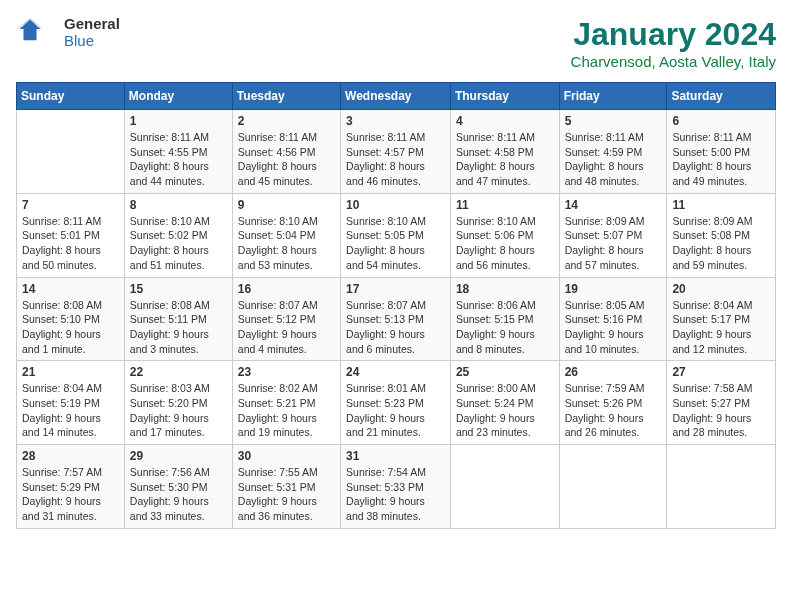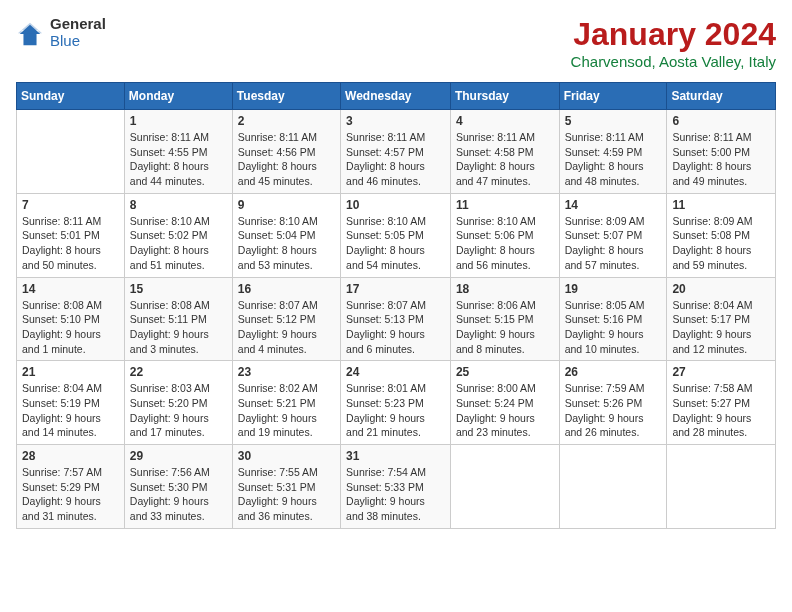--- a/index.html
+++ b/index.html
@@ -11,22 +11,22 @@
       padding: 16px;
     }
     .header {
       display: flex;
       justify-content: space-between;
       align-items: flex-start;
       margin-bottom: 12px;
     }
     .logo {
       display: flex;
-      align-items: flex-end;
-      gap: 6px;
+      align-items: flex-start;
+      gap: 20px;
     }
     .logo-text {
       display: flex;
       flex-direction: column;
       line-height: 1.1;
     }
     .logo-general {
       font-size: 15px;
       font-weight: bold;
       color: #333;
@@ -39,21 +39,21 @@
     .logo-icon {
       width: 28px;
       height: 28px;
     }
     .title-block {
       text-align: right;
     }
     .month-title {
       font-size: 32px;
       font-weight: bold;
-      color: #b91c1c;
+      color: #0f766e;
     }
     .location-title {
       font-size: 15px;
       color: #15803d;
     }
     .calendar {
       width: 100%;
       border-collapse: collapse;
       font-size: 11px;
     }

